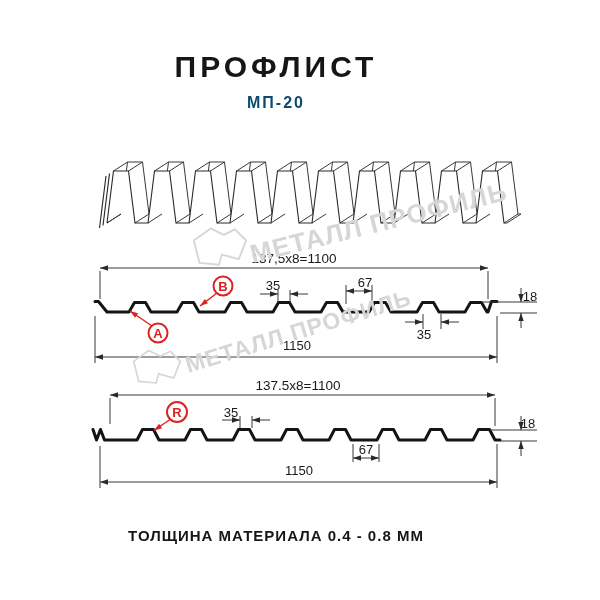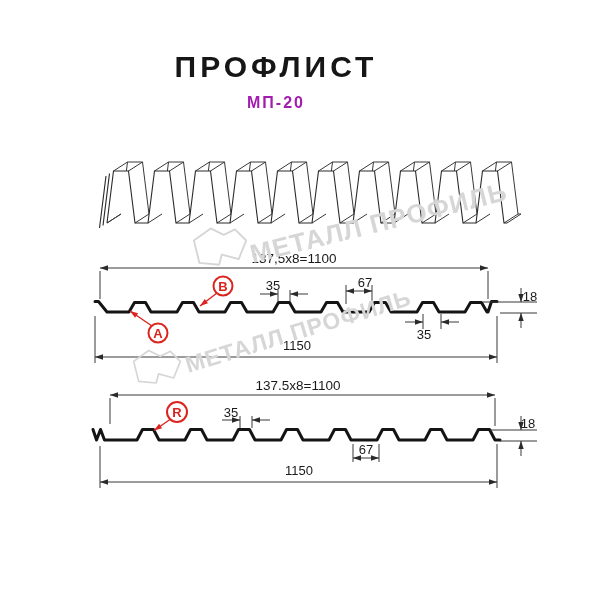--- a/index.html
+++ b/index.html
@@ -1,20 +1,20 @@
 <!DOCTYPE html>
 <html><head>
 <meta charset="utf-8">
 <style>
   html,body{margin:0;padding:0;}
   body{width:600px;height:600px;background:#ffffff;font-family:"Liberation Sans",sans-serif;}
   .page{position:relative;width:552px;height:600px;background:#fff;overflow:hidden;}
   header{position:absolute;top:52px;left:0;width:100%;text-align:center;z-index:3;}
   h1{margin:0;font-size:30px;line-height:1;font-weight:800;letter-spacing:4px;color:#161616;}
-  .subtitle{margin-top:12px;font-size:16px;font-weight:700;letter-spacing:2px;color:#a21caf;text-align:center;}
+  .subtitle{margin-top:12px;font-size:16px;font-weight:700;letter-spacing:2px;color:#0c4a6e;text-align:center;}
   footer{position:absolute;top:527px;left:0;width:100%;text-align:center;font-size:15px;
          font-weight:600;letter-spacing:1px;color:#161616;z-index:3;}
   #cad{position:absolute;left:0;top:0;z-index:1;}
   
   .thin{stroke:#383838;stroke-width:1;fill:none;}
   .med{stroke:#2a2a2a;stroke-width:1.1;fill:none;}
   .prof{stroke:#141414;stroke-width:3;fill:none;stroke-linejoin:round;stroke-linecap:round;}
   .fillw{fill:#ffffff;stroke:none;}
   .ah{fill:#2a2a2a;stroke:none;}
   .red{stroke:#dc241f;stroke-width:1.4;fill:none;}
@@ -186,13 +186,14 @@
     <span class="wmtext">МЕТАЛЛ ПРОФИЛЬ</span>
   </div>
 
   <svg class="wmlogo" style="left:132px;top:347px;" width="50" height="42" viewBox="0 0 60 48">
     <path d="M8,40 L2,16 L20,3 L34,10 L46,4 L58,16 L50,36 L32,31 L29,42 Z"></path>
   </svg>
   <div class="wm wm2" style="left:182px;top:353px;">
     <span class="wmtext">МЕТАЛЛ ПРОФИЛЬ</span>
   </div>
 
+  <footer>ТОЛЩИНА МАТЕРИАЛА 0.4 - 0.8 ММ</footer>
 </div>
 
 </body></html>

